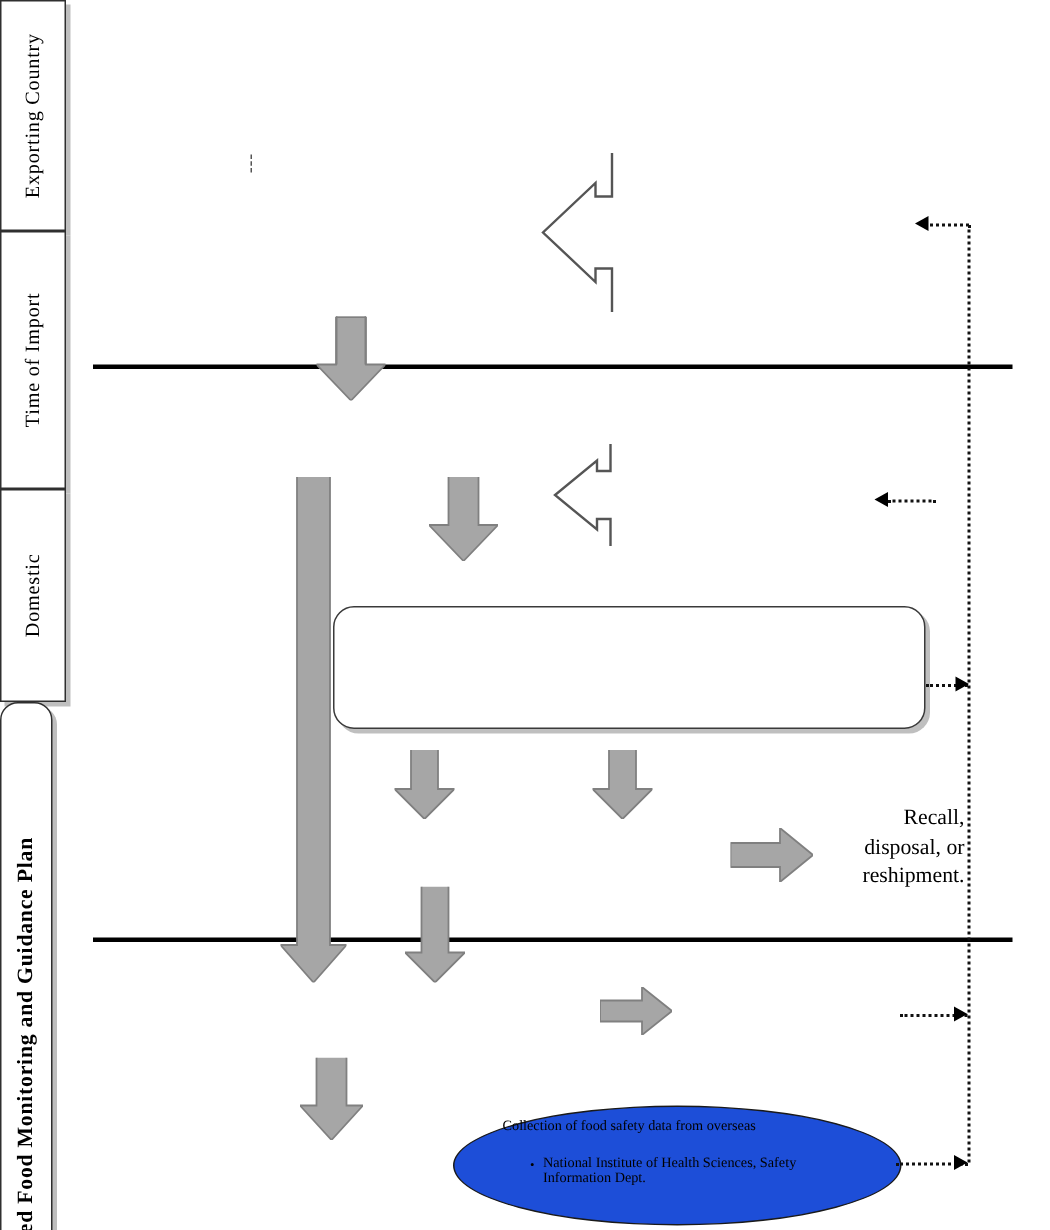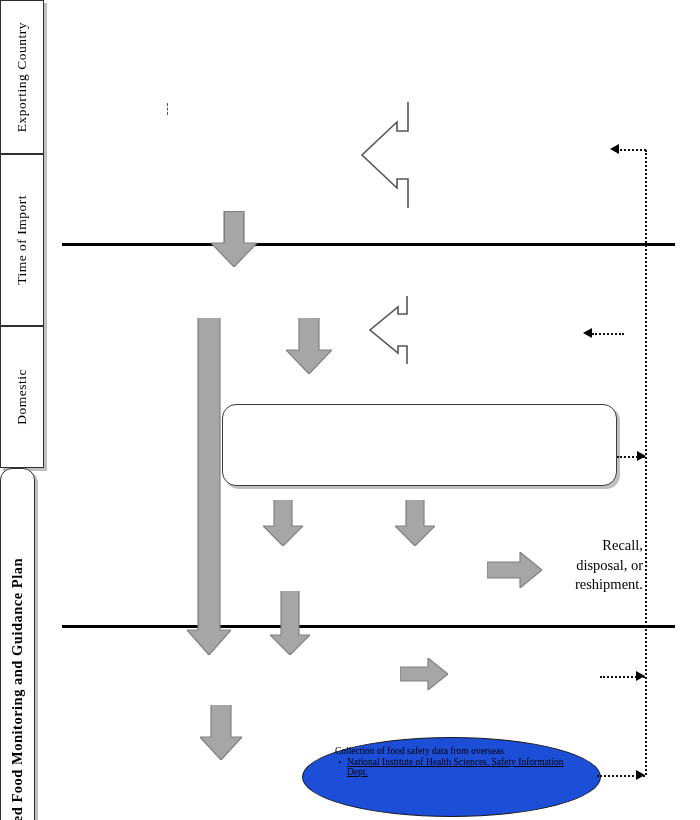--- a/index.html
+++ b/index.html
@@ -148,21 +148,21 @@
   <div class="gdown" style="left:200px;top:705px;width:42px;height:55px;">
     <svg style="position:absolute;left:0;top:0;" width="42" height="55" viewBox="0 0 42 55">
       <path d="M11 0 L11 32 L0 32 L21 55 L42 32 L31 32 L31 0" fill="#a6a6a6" stroke="#808080" stroke-width="1.2"></path>
     </svg>
   </div>
 
   <div class="ellipse" style="left:302px;top:737px;width:297px;height:78px;">
     <div style="position:absolute;left:32px;top:8px;width:238px;">
       <div class="t10">Collection  of food safety data  from overseas</div>
       <ul class="b t10" style="margin-top:1px;">
-        <li style="margin:0;text-decoration:underline;">National  Institute of Health  Sciences,  Safety Information  Dept.</li>
+        <li style="margin:15px;">National  Institute of Health  Sciences,  Safety Information  Dept.</li>
       </ul>
     </div>
   </div>
 
   <div class="dot-v" style="left:645px;top:150px;height:625px;"></div>
 
   <div class="dot-h" style="left:620px;top:149px;width:26px;"></div>
   <div class="tri-l" style="left:610px;top:144px;"></div>
 
   <div class="dot-h" style="left:592px;top:333px;width:32px;"></div>

